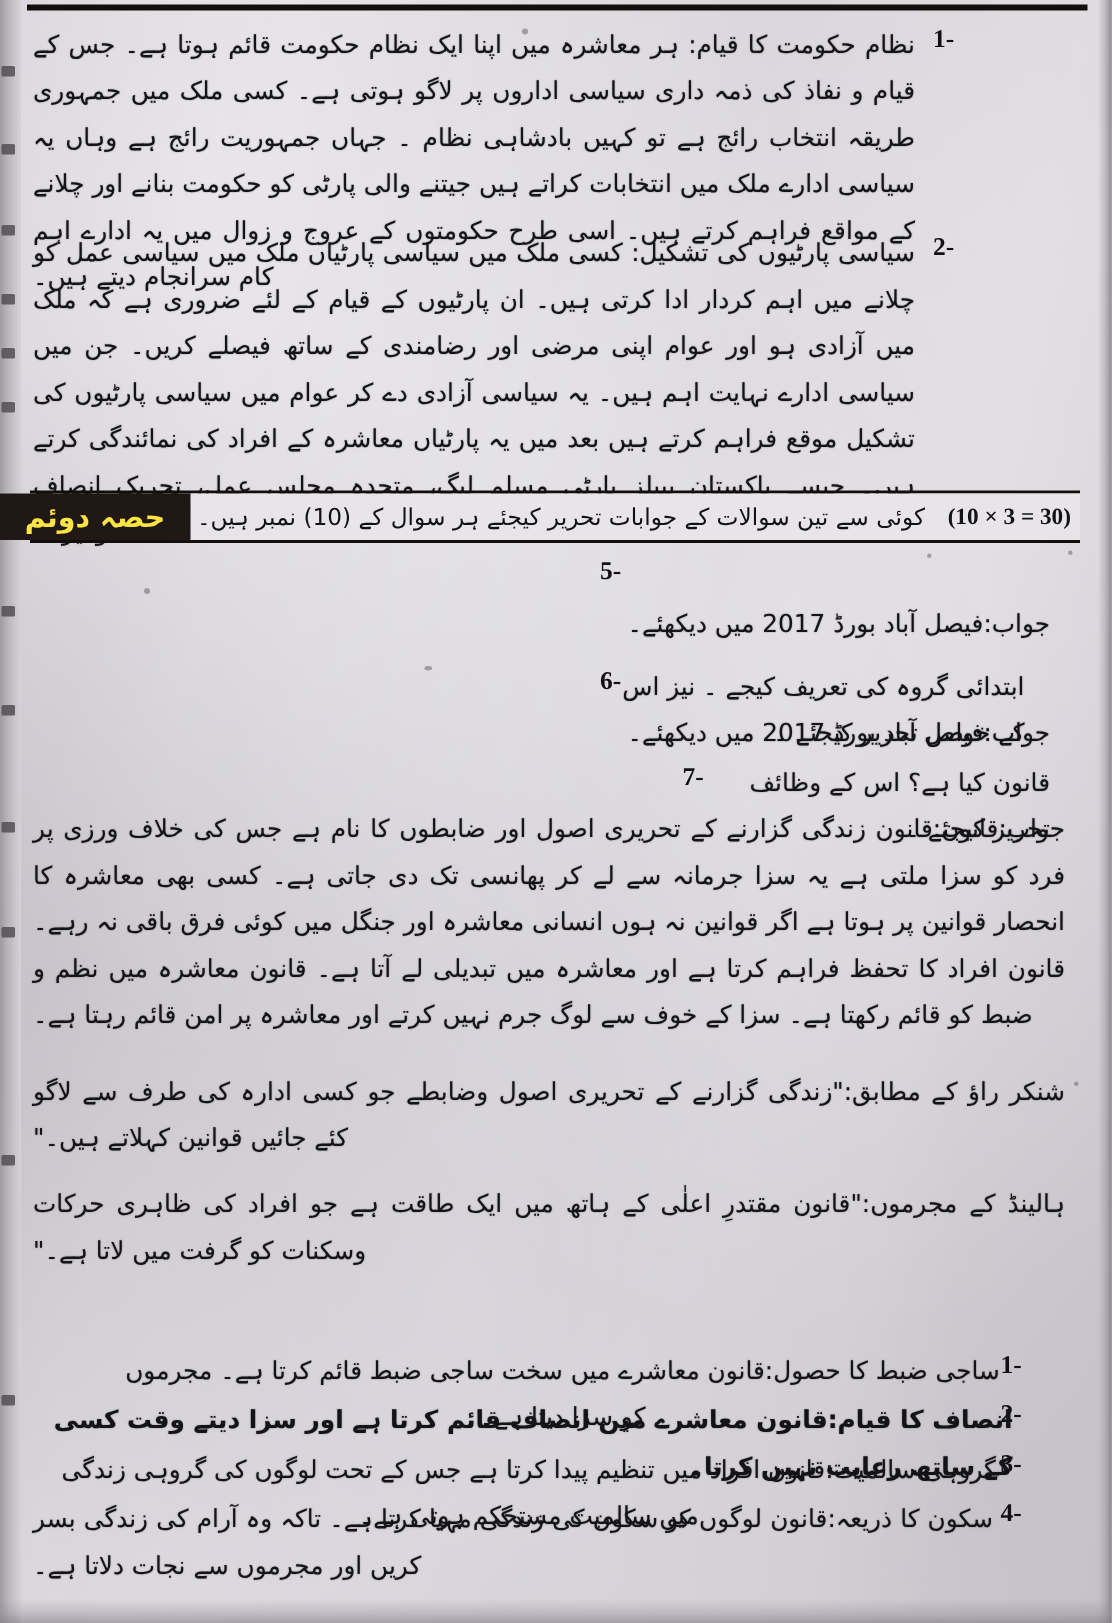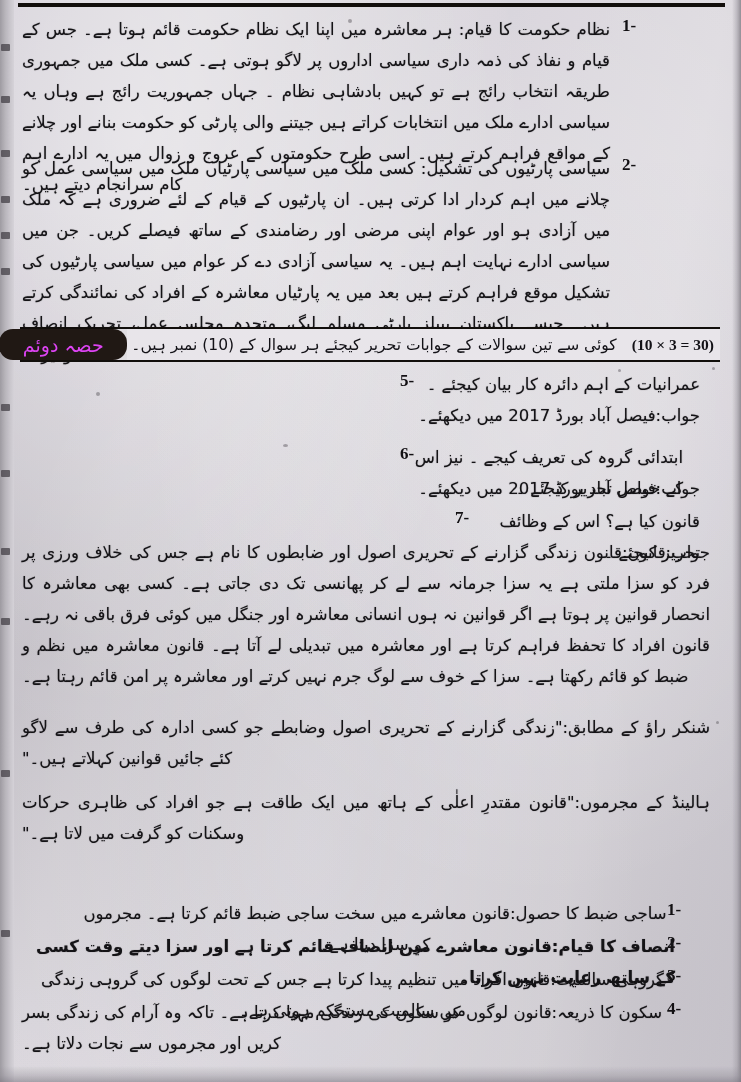--- a/index.html
+++ b/index.html
@@ -126,29 +126,28 @@
   .banner-instr .marks {
     direction: ltr;
     font-family: "Liberation Serif", "DejaVu Serif", serif;
     font-weight: 700;
     font-size: 15.5px;
     margin-left: 15px;
   }
   .banner-title {
     flex: 0 0 128px;
     background: #241c18;
-    color: #d946ef;
+    color: #fde047;
     display: flex;
     align-items: center;
     justify-content: center;
     font-size: 19px;
-    font-weight: 400;
+    font-weight: 700;
     letter-spacing: 1px;
     direction: rtl;
-    border-radius: 14px;
   }
 
   
   .ink { filter: contrast(1.04); }
 </style>
 </head>
 <body>
 
 <div class="page ink">
 
@@ -185,21 +184,20 @@
 
   <div class="banner">
     <div class="banner-instr">
       <span class="marks">(10 × 3 = 30)</span>
       <span>کوئی سے تین سوالات کے جوابات تحریر کیجئے ہر سوال کے (10) نمبر ہیں۔</span>
     </div>
     <div class="banner-title">حصہ دوئم</div>
   </div>
 
   <div class="num" style="left:400px; top:371px;">5-</div>
-  <div class="rtl-line" style="right:41px; top:369px; width:280px;">عمرانیات کے اہم دائرہ کار بیان کیجئے ۔</div>
   <div class="rtl-line" style="right:41px; top:400px; width:440px;"><span>جواب:</span><span>فیصل آباد بورڈ 2017 میں دیکھئے۔</span></div>
 
   <div class="num" style="left:400px; top:444px;">6-</div>
   <div class="rtl-line" style="right:58px; top:442px; width:280px;">ابتدائی گروہ کی تعریف کیجے ۔ نیز اس کے خواص تحریر کیجئے ۔</div>
   <div class="rtl-line" style="right:41px; top:473px; width:440px;"><span>جواب:</span><span>فیصل آباد بورڈ 2017 میں دیکھئے۔</span></div>
 
   <div class="num" style="left:455px; top:508px;">7-</div>
   <div class="rtl-line" style="right:41px; top:506px; width:225px;">قانون کیا ہے؟ اس کے وظائف تحریر کیجئے ۔</div>
 
   <div class="para" style="left:22px; top:537px; width:688px;"><span>جواب:</span><span>قانون:</span><span>قانون زندگی گزارنے کے تحریری اصول اور ضابطوں کا نام ہے جس کی خلاف ورزی پر فرد کو سزا ملتی ہے یہ سزا جرمانہ سے لے کر پھانسی تک دی جاتی ہے۔ کسی بھی معاشرہ کا انحصار قوانین پر ہوتا ہے اگر قوانین نہ ہوں انسانی معاشرہ اور جنگل میں کوئی فرق باقی نہ رہے۔ قانون افراد کا تحفظ فراہم کرتا ہے اور معاشرہ میں تبدیلی لے آتا ہے۔ قانون معاشرہ میں نظم و ضبط کو قائم رکھتا ہے۔ سزا کے خوف سے لوگ جرم نہیں کرتے اور معاشرہ پر امن قائم رہتا ہے۔</span></div>

